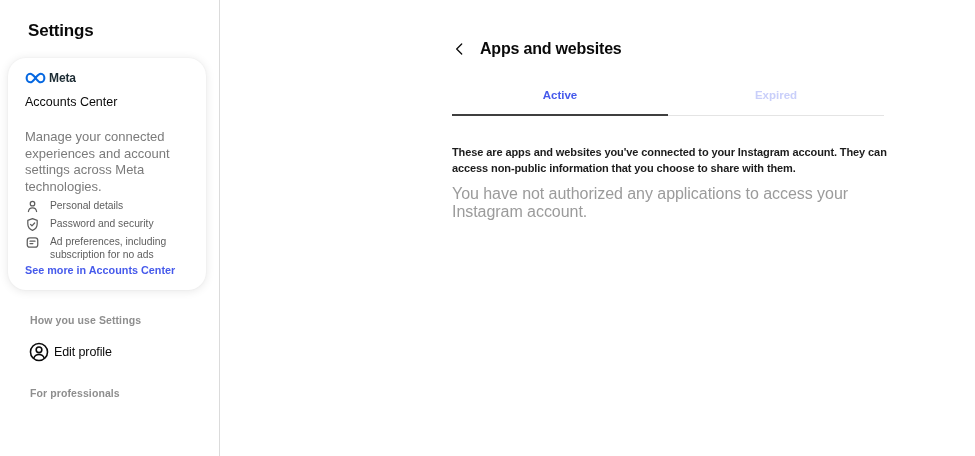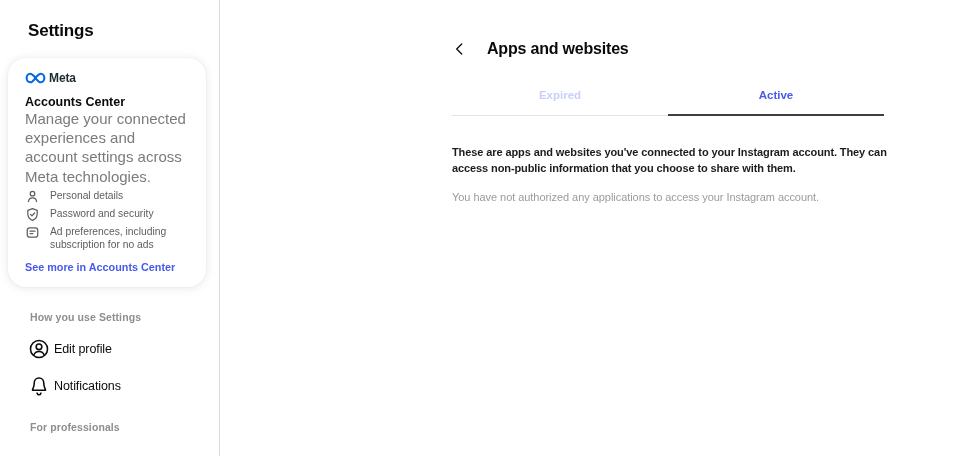--- a/index.html
+++ b/index.html
@@ -24,50 +24,50 @@
   .ac-card {
     margin: 17px 13px 0 8px;
     background: #fff;
     border-radius: 18px;
     box-shadow: 0 1px 10px rgba(0,0,0,0.10), 0 0 2px rgba(0,0,0,0.05);
     padding: 13px 17px 14px 17px;
   }
   .meta-row { display: flex; align-items: center; gap: 3px; }
   .meta-row svg { display: block; }
   .meta-brand { font-size: 12px; font-weight: 700; color: #1c2b33; letter-spacing: -0.1px; }
-  .ac-title { margin-top: 10px; font-size: 12.5px; font-weight: 700; color: #0a0a0a; }
-  .ac-desc { margin-top: 0; font-size: 15px; line-height: 1.28; color: #7b7b7b; }
+  .ac-title { margin-top: 10px; font-size: 12.5px; font-weight: 400; color: #0a0a0a; }
+  .ac-desc { margin-top: 20px; font-size: 13px; line-height: 1.28; color: #7b7b7b; }
   .ac-item {
     display: flex; align-items: flex-start; gap: 10px;
     margin-top: 3px; cursor: pointer;
   }
   .ac-item .ic { width: 15px; min-width: 15px; height: 15px; display: flex; align-items: center; }
   .ac-item .ic svg { display: block; }
   .ac-item-label { font-size: 10.3px; line-height: 1.28; color: #5d5d5d; }
   .ac-link {
-    margin-top: 10px; font-size: 10.8px; font-weight: 700;
+    margin-top: 3px; font-size: 10.8px; font-weight: 700;
     color: #465AEB; cursor: pointer;
   }
 
   .section-label {
     margin: 24px 0 0 30px;
     font-size: 10.5px; font-weight: 700; color: #8e8e8e;
     letter-spacing: 0.1px;
   }
   .nav-item {
     display: flex; align-items: center; gap: 4px;
     margin: 15px 0 0 28px; cursor: pointer;
   }
   .nav-item .ic { width: 22px; min-width: 22px; height: 22px; }
   .nav-item .ic svg { display: block; }
   .nav-label { font-size: 12.5px; color: #0a0a0a; letter-spacing: -0.1px; }
 
   
   .main { flex: 1; padding: 40px 0 0 232px; }
-  .main-header { display: flex; align-items: center; gap: 20px; }
+  .main-header { display: flex; align-items: center; gap: 13px; }
   .back-btn { width: 15px; height: 18px; cursor: pointer; display: flex; align-items: center; }
   .main-title { font-size: 16px; font-weight: 700; color: #0a0a0a; letter-spacing: -0.2px; }
 
   .tabs { display: flex; width: 432px; margin-top: 31px; }
   .tab {
     flex: 1; text-align: center; cursor: pointer;
     font-size: 11.5px; padding-bottom: 13px;
   }
   .tab.active {
     color: #465AEB; font-weight: 700;
@@ -78,22 +78,22 @@
     border-bottom: 1px solid #e4e4e4;
     padding-bottom: 14px;
   }
 
   .description {
     width: 447px; margin-top: 28px;
     font-size: 11px; font-weight: 600; line-height: 1.48;
     color: #1c1c1c; letter-spacing: -0.1px;
   }
   .empty-state {
-    margin-top: 14px;
-    font-size: 11px; color: #9b9b9b; letter-spacing: -0.05px;
+    margin-top: 8px;
+    font-size: 16px; color: #9b9b9b; letter-spacing: -0.05px;
   }
 </style>
 </head>
 <body>
 
 <div class="app">
 
   <aside class="sidebar">
     <h1 class="settings-title">Settings</h1>
 
@@ -149,47 +149,38 @@
       <span class="ic">
         <svg width="22" height="22" viewBox="0 0 24 24" fill="none" stroke="#0a0a0a" stroke-width="1.7" stroke-linecap="round">
           <circle cx="12" cy="12" r="9.3"></circle>
           <circle cx="12" cy="9.6" r="3.1"></circle>
           <path d="M6.2 18.8 C7.3 15.9 9.4 14.7 12 14.7 C14.6 14.7 16.7 15.9 17.8 18.8"></path>
         </svg>
       </span>
       <span class="nav-label">Edit profile</span>
     </div>
 
-    <div class="nav-item">
-      <span class="ic">
-        <svg width="22" height="22" viewBox="0 0 24 24" fill="none" stroke="#0a0a0a" stroke-width="1.7" stroke-linecap="round" stroke-linejoin="round">
-          <path d="M12 3.2 C8.8 3.2 6.8 5.7 6.8 8.8 C6.8 13.6 4.9 14.9 4.9 16.6 H19.1 C19.1 14.9 17.2 13.6 17.2 8.8 C17.2 5.7 15.2 3.2 12 3.2 Z"></path>
-          <path d="M9.9 19.8 C10.3 21 11.1 21.6 12 21.6 C12.9 21.6 13.7 21 14.1 19.8"></path>
-        </svg>
-      </span>
-      <span class="nav-label">Notifications</span>
-    </div>
 
     <div class="section-label">For professionals</div>
 
 
   </aside>
 
   <main class="main">
     <div class="main-header">
       <span class="back-btn">
         <svg width="15" height="18" viewBox="0 0 24 24" fill="none" stroke="#0a0a0a" stroke-width="2.1" stroke-linecap="round" stroke-linejoin="round">
           <path d="M15.5 4 L7.5 12 L15.5 20"></path>
         </svg>
       </span>
       <h2 class="main-title">Apps and websites</h2>
     </div>
 
     <div class="tabs">
+      <div class="tab active">Active</div>
       <div class="tab inactive">Expired</div>
-      <div class="tab active">Active</div>
     </div>
 
     <p class="description">These are apps and websites you've connected to your Instagram account. They can access non-public information that you choose to share with them.</p>
     <p class="empty-state">You have not authorized any applications to access your Instagram account.</p>
   </main>
 
 </div>
 
 </body></html>

